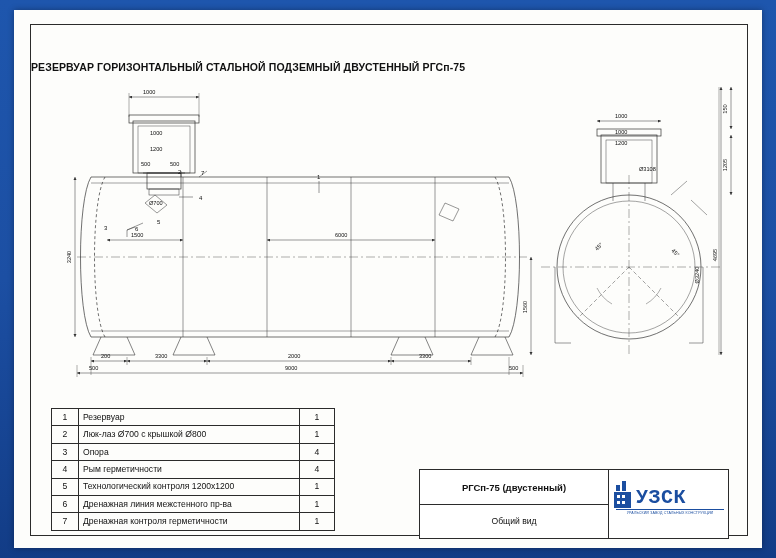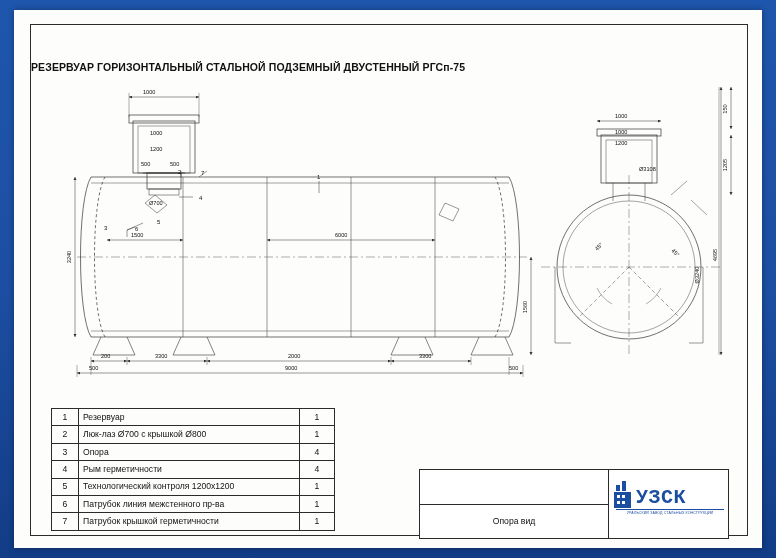--- a/index.html
+++ b/index.html
@@ -316,35 +316,36 @@
             <td class="nm">Рым герметичности</td>
             <td class="qty">4</td>
           </tr>
           <tr>
             <td class="num">5</td>
             <td class="nm">Технологический контроля 1200х1200</td>
             <td class="qty">1</td>
           </tr>
           <tr>
             <td class="num">6</td>
-            <td class="nm">Патрубок линия межстенного пр-ва</td>
+            <td class="nm">Дренажная линия межстенного пр-ва</td>
             <td class="qty">1</td>
           </tr>
           <tr>
             <td class="num">7</td>
-            <td class="nm">Патрубок крышкой герметичности</td>
+            <td class="nm">Дренажная контроля герметичности</td>
             <td class="qty">1</td>
           </tr>
         </tbody>
       </table>
 
       <div class="stamp">
         <div class="divider"></div>
         <div class="hline"></div>
-        <div class="s-sub">Опора вид</div>
+        <div class="s-title">РГСп-75 (двустенный)</div>
+        <div class="s-sub">Общий вид</div>
 
         <div class="logo">
           <svg width="118" height="67" viewBox="0 0 118 67" xmlns="http://www.w3.org/2000/svg">
             <g fill="#1b4ea0">
               <rect x="4" y="22" width="17" height="16"></rect>
               <rect x="6" y="15" width="4" height="6"></rect>
               <rect x="12" y="11" width="4" height="10"></rect>
             </g>
             <g fill="#ffffff">
               <rect x="7" y="25" width="3" height="3"></rect>

